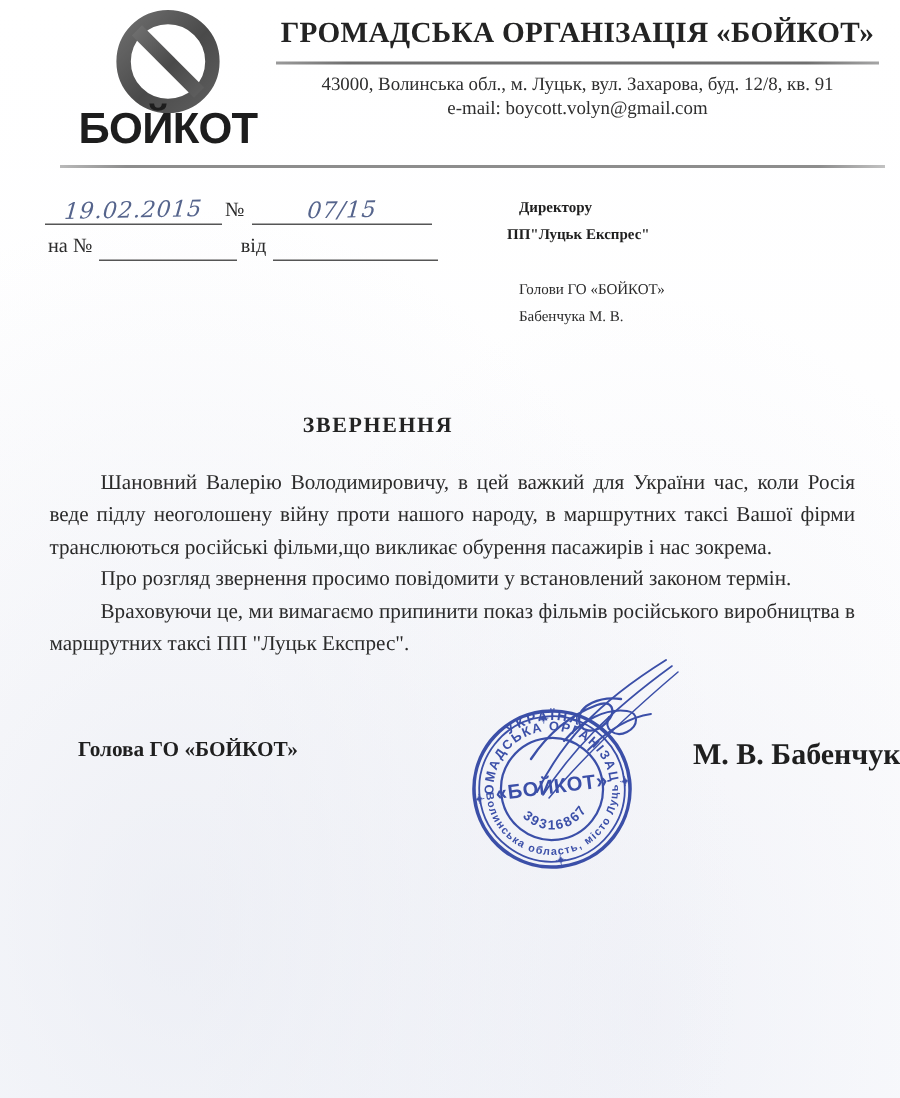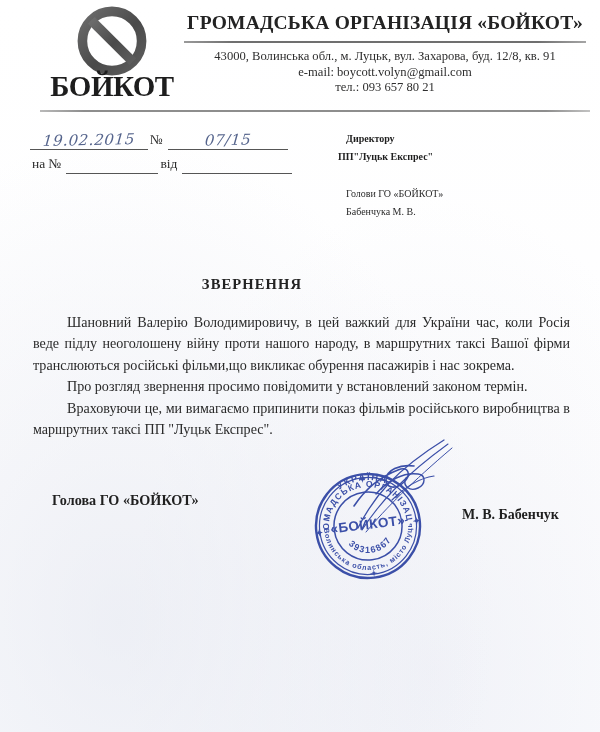--- a/index.html
+++ b/index.html
@@ -40,21 +40,21 @@
     width: 140px;
     text-align: center;
   }
   .logo-mark {
     width: 74px;
     height: 74px;
     margin: 0 auto;
     display: block;
   }
   .logo-word {
-    font-family: Liberation Serif, serif;
+    font-family: Liberation Sans, sans-serif;
     font-weight: 700;
     font-size: 29px;
     letter-spacing: -0.5px;
     color: #1d1d1d;
     margin-top: -6px;
     line-height: 1;
   }
   .head-right {
     position: absolute;
     left: 180px; top: 12px;
@@ -174,23 +174,23 @@
   .sign-left {
     position: absolute;
     left: 52px; top: 0;
     font-weight: 700;
     font-size: 14.2px;
     color: #1f1f1f;
     white-space: nowrap;
   }
   .sign-right {
     position: absolute;
-    left: 462px; top: 15px;
-    font-weight: 700;
-    font-size: 14px;
+    left: 462px; top: 0;
+    font-weight: 700;
+    font-size: 20px;
     color: #1f1f1f;
     white-space: nowrap;
   }
 
   
   .stamp {
     position: absolute;
     left: 304px; top: 462px;
     width: 128px;
     height: 128px;
@@ -224,21 +224,20 @@
         <line x1="22" y1="22" x2="78" y2="78" stroke="url(#gg)" stroke-width="13" stroke-linecap="butt"></line>
       </svg>
       <div class="logo-word">БОЙКОТ</div>
     </div>
 
     <div class="head-right">
       <div class="org-title">ГРОМАДСЬКА ОРГАНІЗАЦІЯ «БОЙКОТ»</div>
       <div class="head-rule"></div>
       <div class="contact-line">43000, Волинська обл., м. Луцьк, вул. Захарова, буд. 12/8, кв. 91</div>
       <div class="contact-line">e-mail: boycott.volyn@gmail.com</div>
-      <div class="contact-line">тел.: 093 657 80 21</div>
     </div>
   </div>
 
   <div class="full-rule"></div>
 
   <div class="ref-block">
     <div class="ref-row">
       <div class="ref-fill w-date">
         <span class="hand">19.02.2015</span>
       </div>

